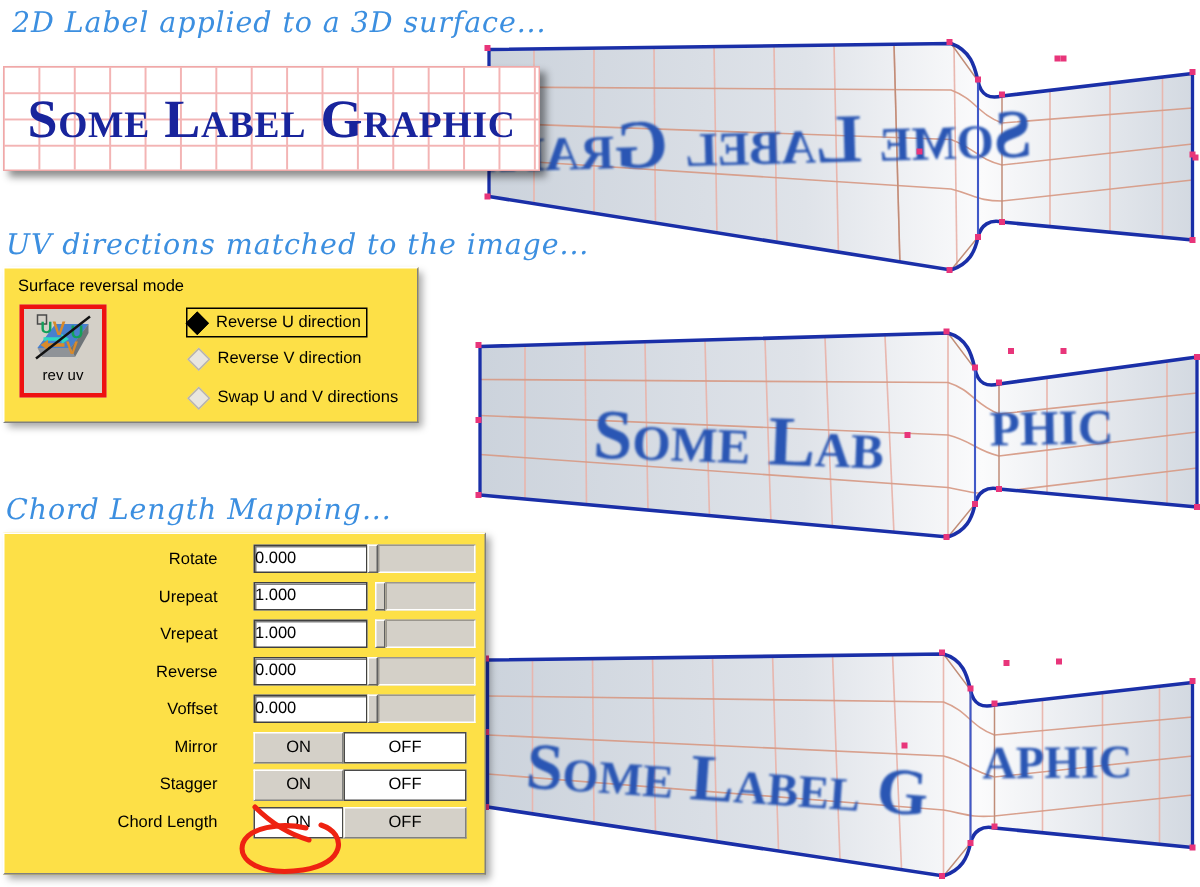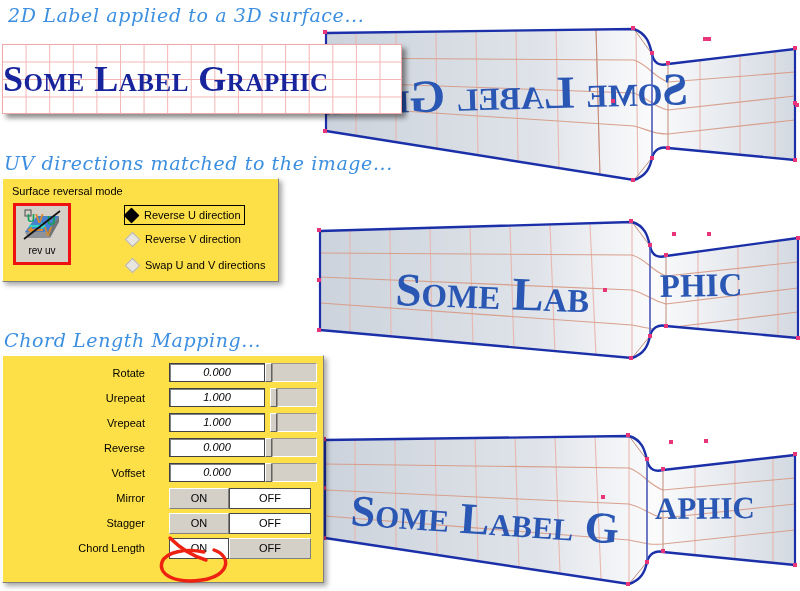--- a/index.html
+++ b/index.html
@@ -21,31 +21,31 @@
     font-size: 19px;
     color: #3c8fe0;
     white-space: nowrap;
     letter-spacing: 0.6px;
     font-weight: 400;
   }
 
   
   #label-graphic {
     left: 2px; top: 44px;
-    width: 400px; height: 70px;
+    width: 358px; height: 70px;
     background-color: #ffffff;
     background-image:
       linear-gradient(to right, #f3b4b4 1px, transparent 1px),
       linear-gradient(to bottom, #f3b4b4 1px, transparent 1px);
     background-size: 23.6px 17.5px;
     background-position: -1px -1px;
     box-shadow: 4px 4px 5px rgba(0,0,0,0.45);
     border: 1px solid #f0a8a8;
     box-sizing: border-box;
-    display: flex; align-items: center; 
+    display: flex; align-items: center; justify-content: center;
     z-index: 40;
   }
   #label-graphic .label-text {
     font-family: "Liberation Serif", serif;
     font-variant: small-caps;
     font-weight: bold;
     font-size: 36px;
     color: #18249c;
     letter-spacing: 0.5px;
     line-height: 1;
@@ -126,27 +126,27 @@
   .field-row {
     display: flex; align-items: center;
     height: 21px; margin-bottom: 4px;
     padding-left: 4px;
   }
   .field-label {
     width: 138px; text-align: right; padding-right: 24px;
     font-size: 11px; white-space: nowrap;
   }
   .num-input {
-    width: 96px; height: 19px;
+    width: 76px; height: 19px;
     background: #ffffff;
     border: 1px solid #404040;
     box-shadow: inset 1px 1px 0 #808080;
     box-sizing: border-box;
-    text-align: center; line-height: 17px;
-    font-size: 11px; font-family: "Liberation Sans", sans-serif; font-style: italic;
+    line-height: 17px;
+    font-size: 11px; font-family: "Liberation Sans", sans-serif;
   }
   .slider-wrap {
     flex: 1; height: 19px; position: relative;
     display: flex; align-items: center;
   }
   .slider-thumb {
     width: 7px; height: 19px;
     background: #d4d0c8;
     border-top: 1px solid #fff; border-left: 1px solid #fff;
     border-right: 1px solid #606060; border-bottom: 1px solid #606060;

